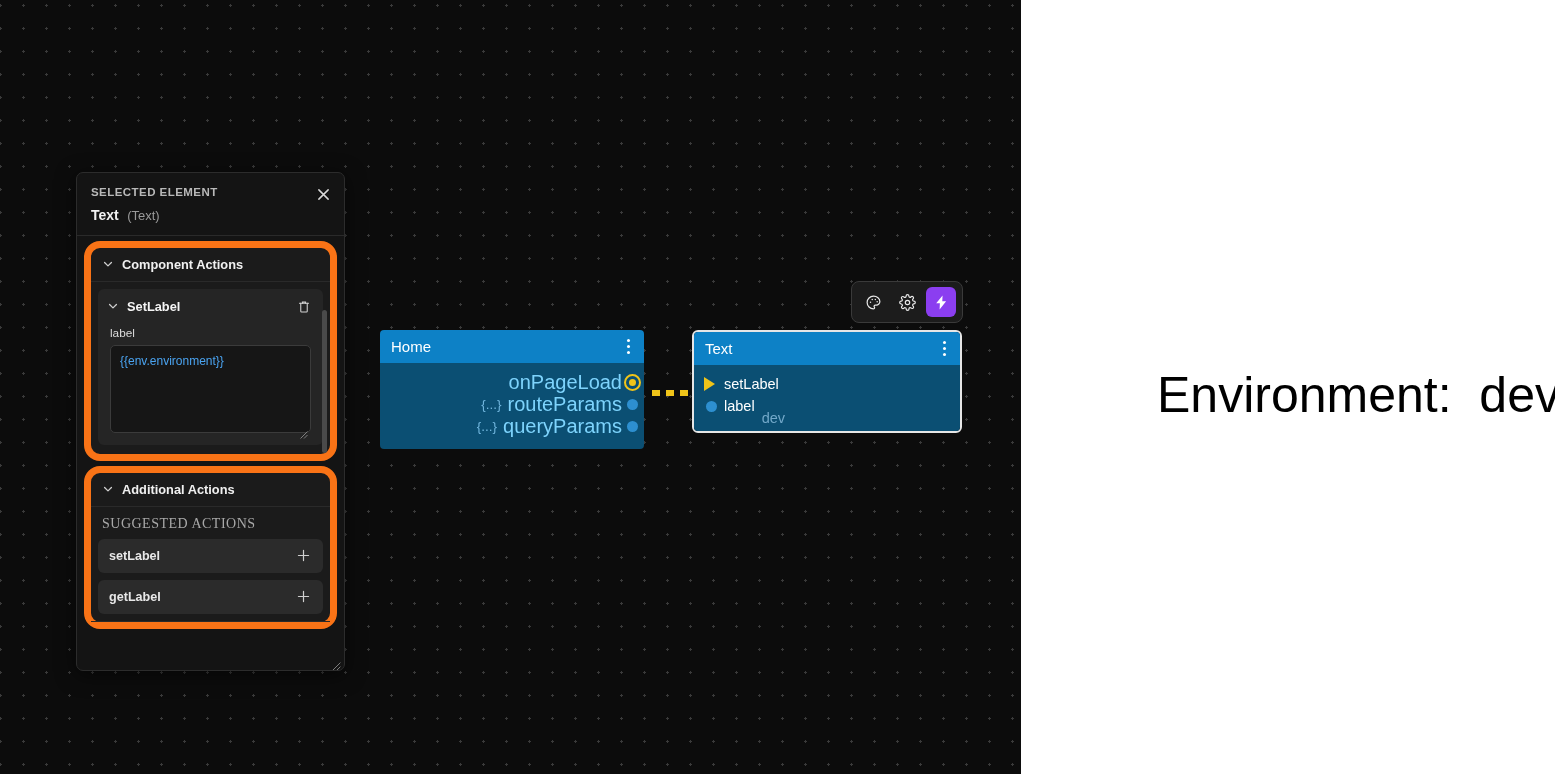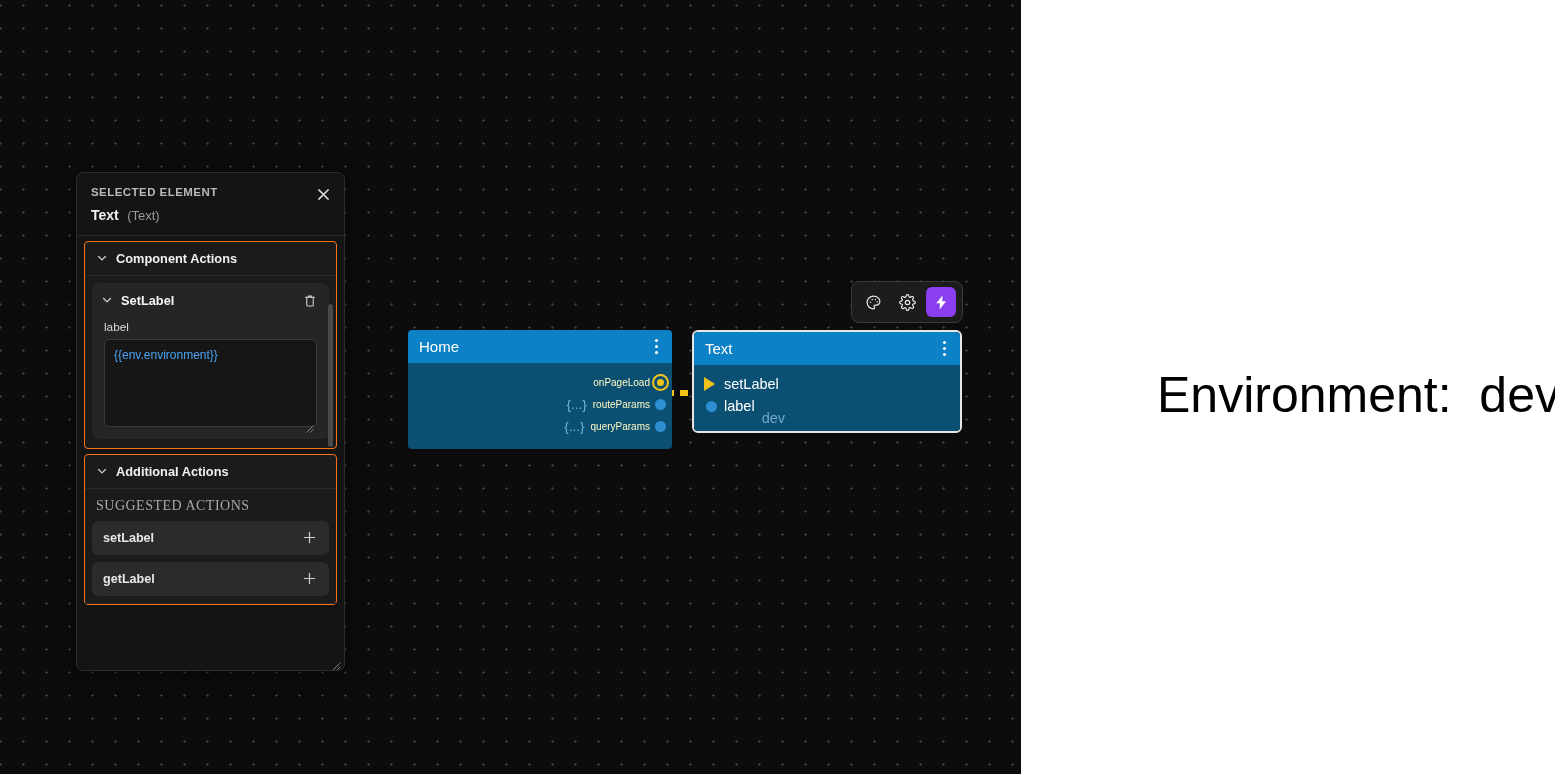--- a/index.html
+++ b/index.html
@@ -111,22 +111,22 @@
     position: relative;
     height: 456px;
     overflow: hidden;
   }
 
   
   .section {
     position: relative;
     margin: 5px 7px 0 7px;
     background: #1b1b1b;
-    border-radius: 4px;
-    border: 1px solid #f97316;
+    border-radius: 16px;
+    border: 7px solid #f97316;
   }
   .section-header {
     display: flex;
     align-items: center;
     gap: 8px;
     padding: 9px 11px;
     border-bottom: 1px solid #2a2a2a;
     cursor: pointer;
   }
   .section-header .chev { flex: none; display:flex; }
@@ -305,21 +305,21 @@
     width: 3px; height: 3px;
     border-radius: 50%;
     background: #ffffff;
   }
   .node-body {
     background: #0b4f73;
   }
 
   
   #node-home {
-    left: 408px;
+    left: 380px;
     top: 330px;
     width: 264px;
   }
   #node-home .node-body {
     padding: 8px 0 12px 0;
   }
   .port-row {
     display: flex;
     align-items: center;
     justify-content: flex-end;
@@ -327,22 +327,22 @@
     padding-right: 22px;
     position: relative;
     white-space: nowrap;
   }
   .port-type {
     color: #6fb4dc;
     font-size: 13.5px;
     margin-right: 6px;
   }
   .port-name {
-    color: #fef9c3;
-    font-size: 10px;
+    color: #7dd3fc;
+    font-size: 20px;
   }
   .port-dot {
     position: absolute;
     right: 6px;
     width: 11px; height: 11px;
     border-radius: 50%;
     background: #2d8fd0;
   }
   .port-dot.ring {
     right: 3px;

